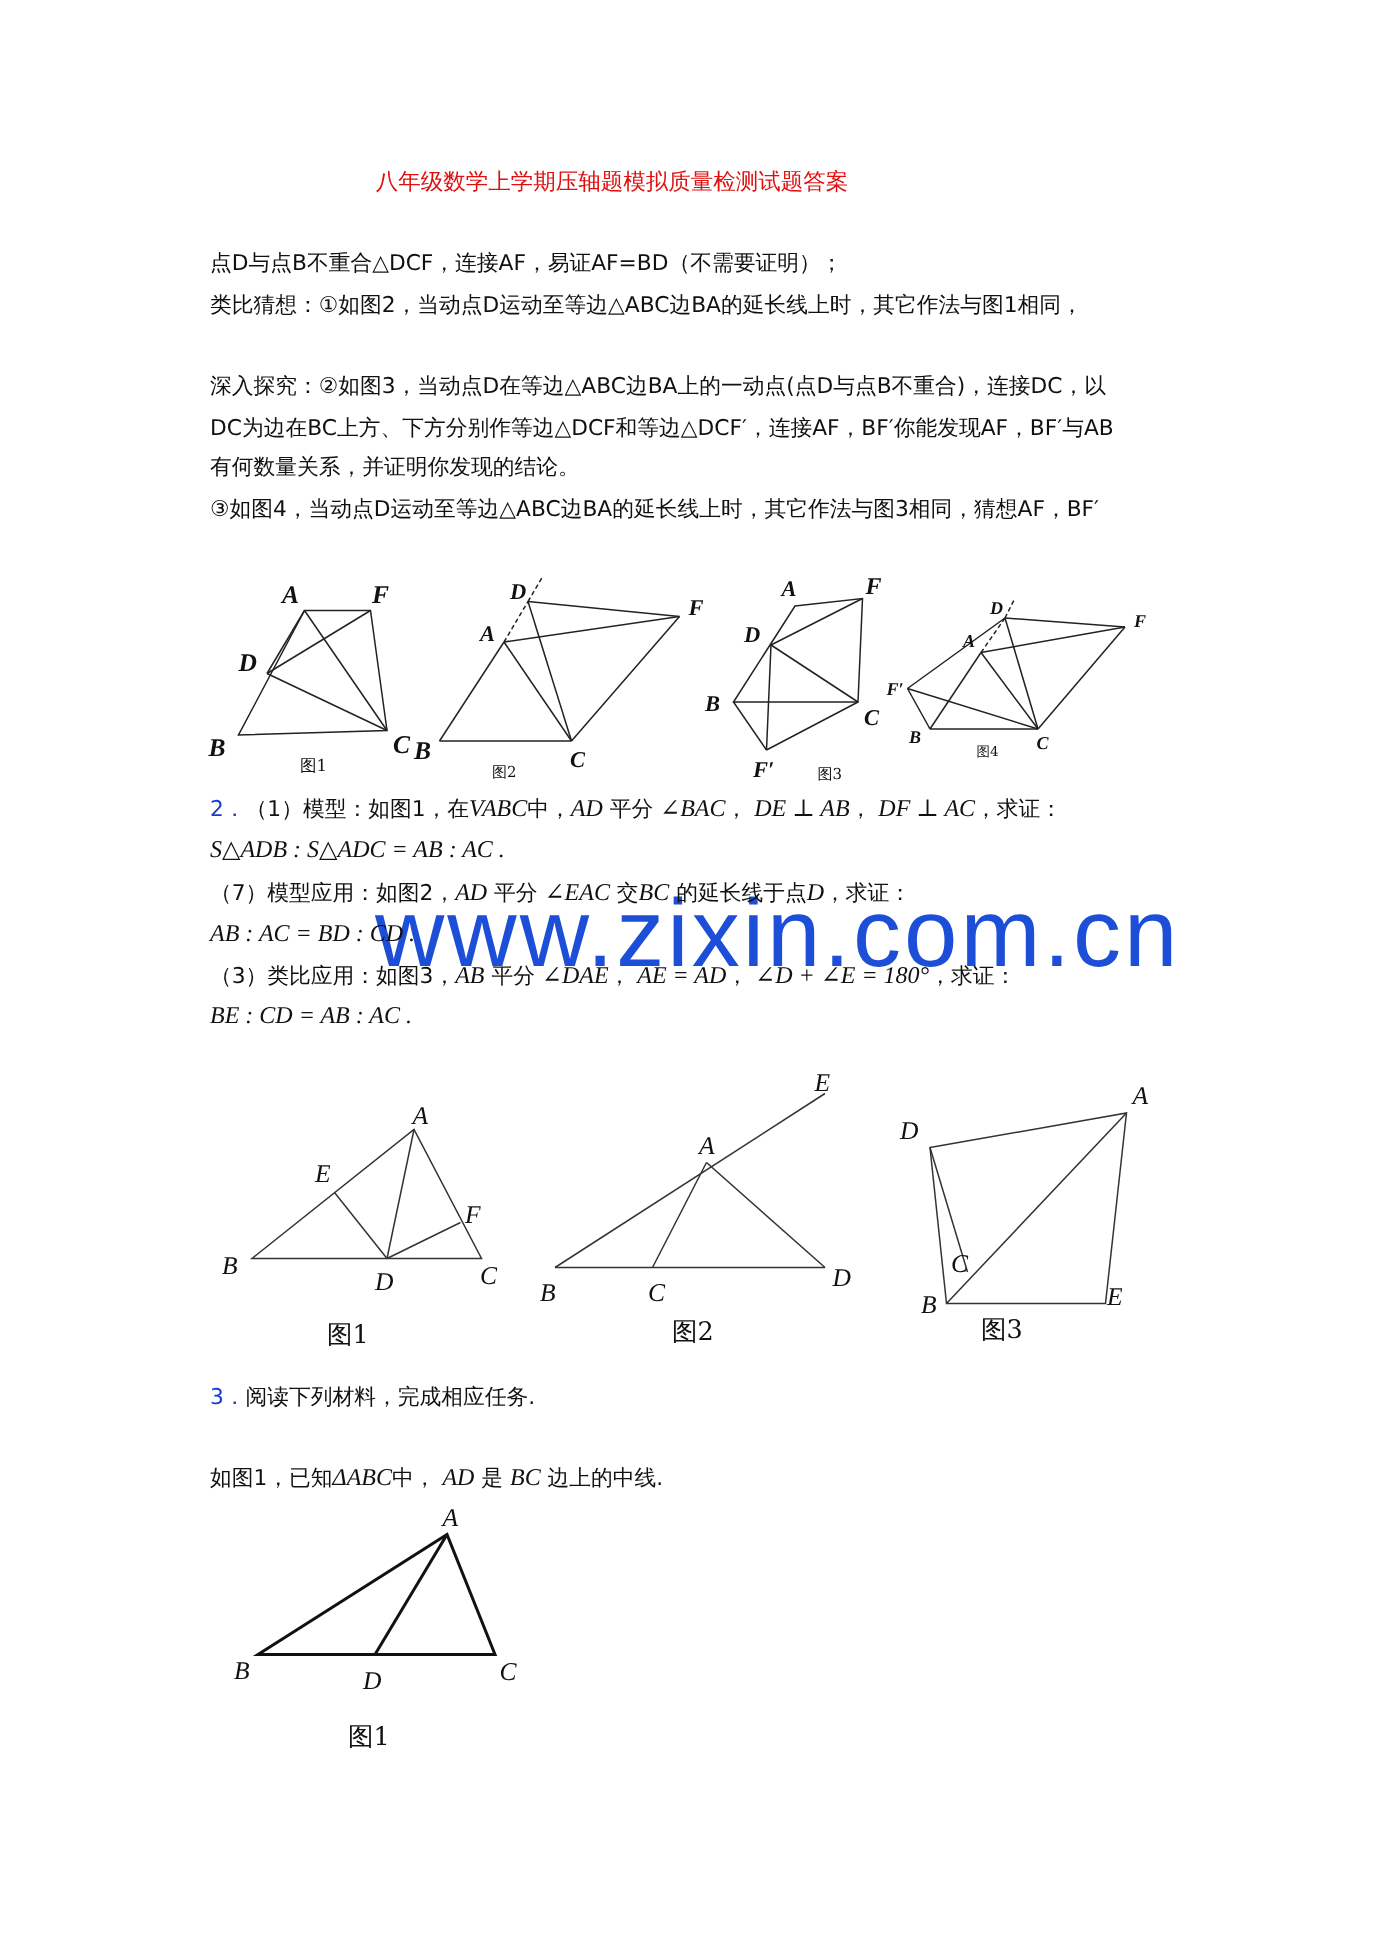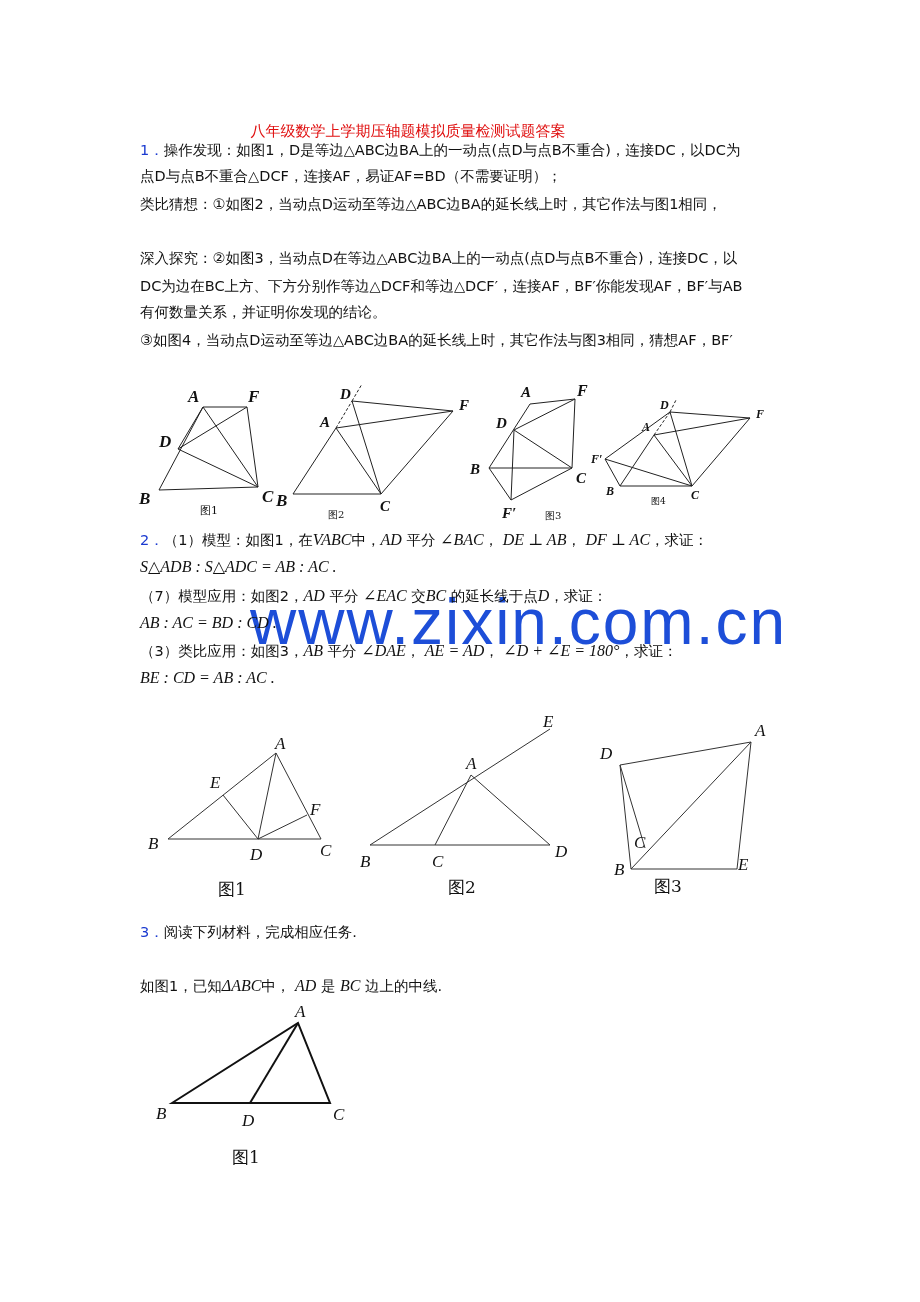--- a/index.html
+++ b/index.html
@@ -1,40 +1,37 @@
 <!DOCTYPE html>
 <html><head>
 <meta charset="utf-8">
 <style>
   html, body { margin:0; padding:0; background:#fff; }
   body { width:920px; height:1302px; position:relative; overflow:hidden;
          font-family:"DejaVu Sans","Liberation Sans",sans-serif; color:#111; }
   .page { position:absolute; left:0; top:0; width:920px; height:1302px; }
-  .title { position:absolute; top:122px; left:0; width:816px; text-align:center;
+  .title { position:absolute; top:112px; left:0; width:816px; text-align:center;
            color:#e01010; font-size:15px; font-family:"DejaVu Serif",serif; }
   .line { position:absolute; left:140px; font-size:14.5px; line-height:20px; white-space:nowrap; }
   .num { color:#1a3ad0; }
   .math { font-family:"Liberation Serif","DejaVu Serif",serif; font-style:italic; font-size:16px;text-align:center; }
   .watermark { position:absolute; left:250px; top:585px; font-size:64px; color:#1d4ed8;
                font-family:"Liberation Sans",sans-serif; letter-spacing:2px; }
   svg text { font-family:"Liberation Serif","DejaVu Serif",serif; font-style:italic; }
   .fig-cap { font-family:"DejaVu Serif",serif; font-style:normal; }
 </style>
 </head>
 <body>
 
 <div class="page">
 
   <div class="watermark">www.zixin.com.cn</div>
 
   <div class="title">八年级数学上学期压轴题模拟质量检测试题答案</div>
 
-  <div class="line" style="top:140px">
-    <span class="num">1．</span><span>操作发现：如图1，D是等边△ABC边BA上的一动点(点D与点B不重合)，连接DC，以DC为</span>
-  </div>
   <div class="line" style="top:166px">点D与点B不重合△DCF，连接AF，易证AF=BD（不需要证明）；</div>
   <div class="line" style="top:194px">类比猜想：①如图2，当动点D运动至等边△ABC边BA的延长线上时，其它作法与图1相同，</div>
   <div class="line" style="top:248px">深入探究：②如图3，当动点D在等边△ABC边BA上的一动点(点D与点B不重合)，连接DC，以</div>
   <div class="line" style="top:276px">DC为边在BC上方、下方分别作等边△DCF和等边△DCF′，连接AF，BF′你能发现AF，BF′与AB</div>
   <div class="line" style="top:302px">有何数量关系，并证明你发现的结论。</div>
   <div class="line" style="top:330px">③如图4，当动点D运动至等边△ABC边BA的延长线上时，其它作法与图3相同，猜想AF，BF′</div>
 
   <svg style="position:absolute;left:130px;top:380px" width="660" height="145" viewBox="0 0 660 145">
     <g stroke="#222" stroke-width="1" fill="none">
 

